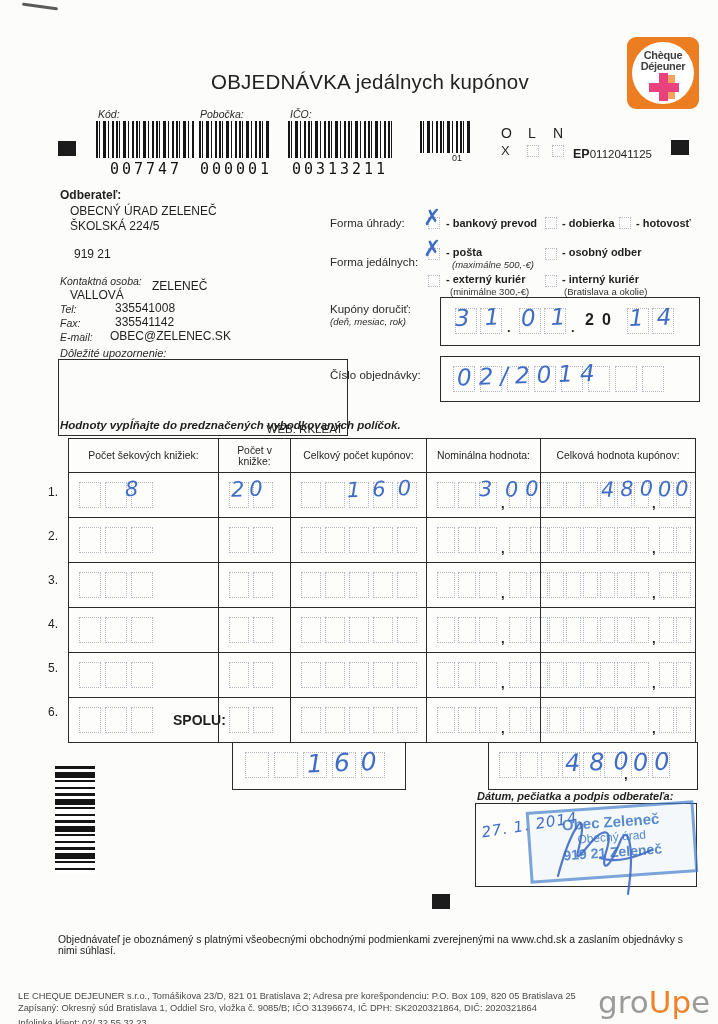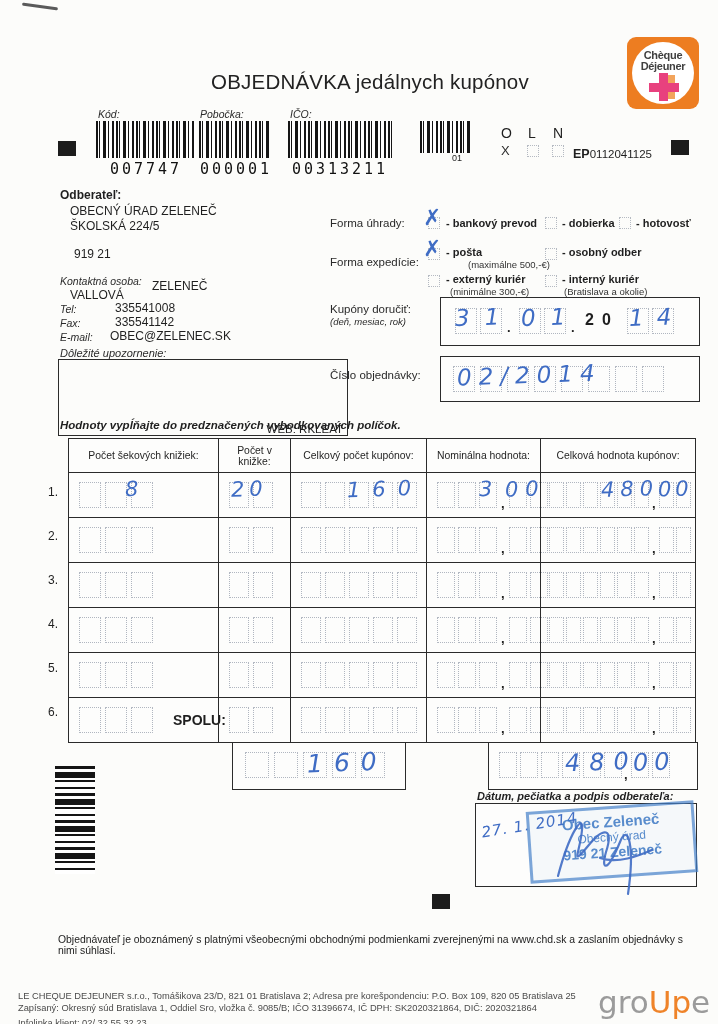--- a/index.html
+++ b/index.html
@@ -134,25 +134,25 @@
 
   <div class="abs lbl" style="left:330px;top:217px;font-size:11.5px;">Forma úhrady:</div>
   <div class="abs chk" style="left:428px;top:217px;"></div>
   <div class="abs hw" style="left:423px;top:205px;font-size:22px;">✗</div>
   <div class="abs optlbl" style="left:446px;top:217px;">- bankový prevod</div>
   <div class="abs chk" style="left:545px;top:217px;"></div>
   <div class="abs optlbl" style="left:562px;top:217px;">- dobierka</div>
   <div class="abs chk" style="left:619px;top:217px;"></div>
   <div class="abs optlbl" style="left:636px;top:217px;">- hotovosť</div>
 
-  <div class="abs lbl" style="left:330px;top:256px;font-size:11.5px;">Forma expedície:</div>
+  <div class="abs lbl" style="left:330px;top:256px;font-size:11.5px;">Forma jedálnych:</div>
   <div class="abs chk" style="left:428px;top:248px;"></div>
   <div class="abs hw" style="left:423px;top:236px;font-size:22px;">✗</div>
   <div class="abs optlbl" style="left:446px;top:246px;">- pošta</div>
-  <div class="abs optnote" style="left:468px;top:259px;">(maximálne 500,-€)</div>
+  <div class="abs optnote" style="left:452px;top:259px;font-style:italic;">(maximálne 500,-€)</div>
   <div class="abs chk" style="left:545px;top:248px;"></div>
   <div class="abs optlbl" style="left:562px;top:246px;">- osobný odber</div>
   <div class="abs chk" style="left:428px;top:275px;"></div>
   <div class="abs optlbl" style="left:446px;top:273px;">- externý kuriér</div>
   <div class="abs optnote" style="left:450px;top:286px;">(minimálne 300,-€)</div>
   <div class="abs chk" style="left:545px;top:275px;"></div>
   <div class="abs optlbl" style="left:562px;top:273px;">- interný kuriér</div>
   <div class="abs optnote" style="left:564px;top:286px;">(Bratislava a okolie)</div>
 
   <div class="abs lbl" style="left:330px;top:303px;font-size:11.5px;">Kupóny doručiť:</div>

